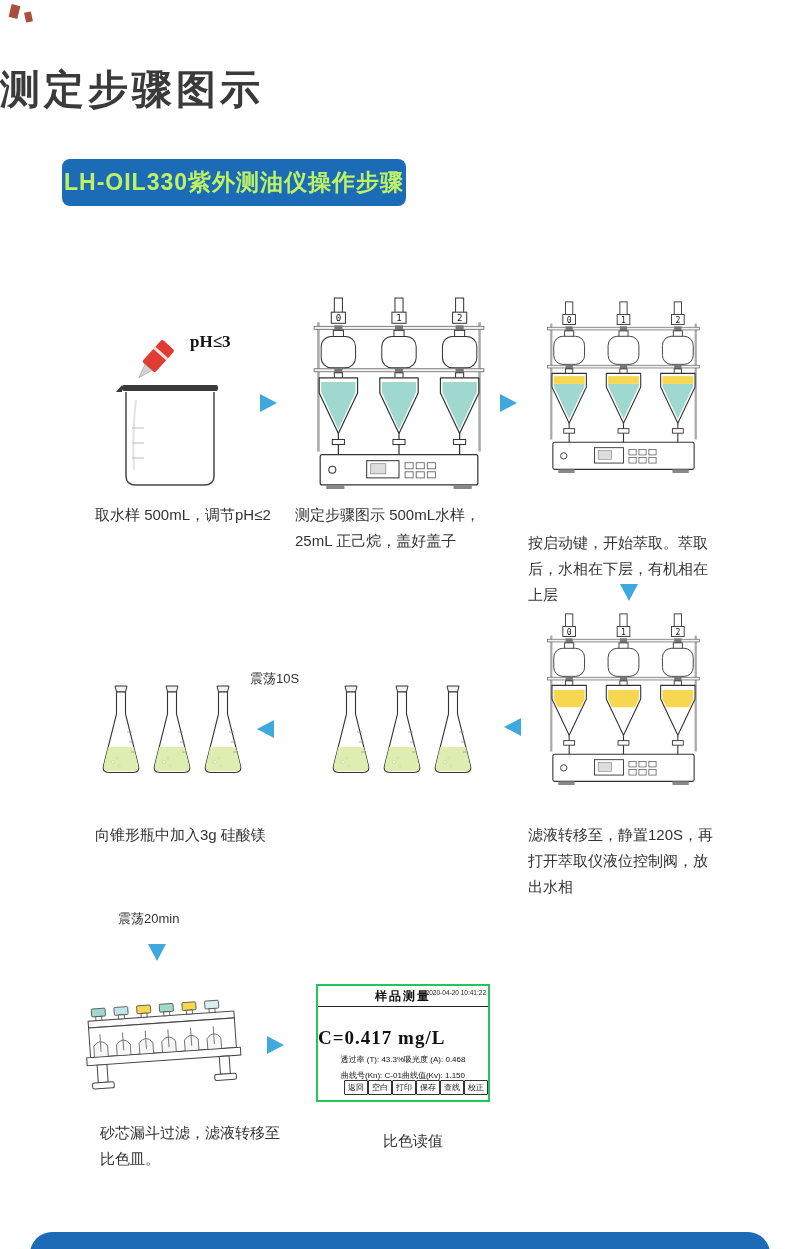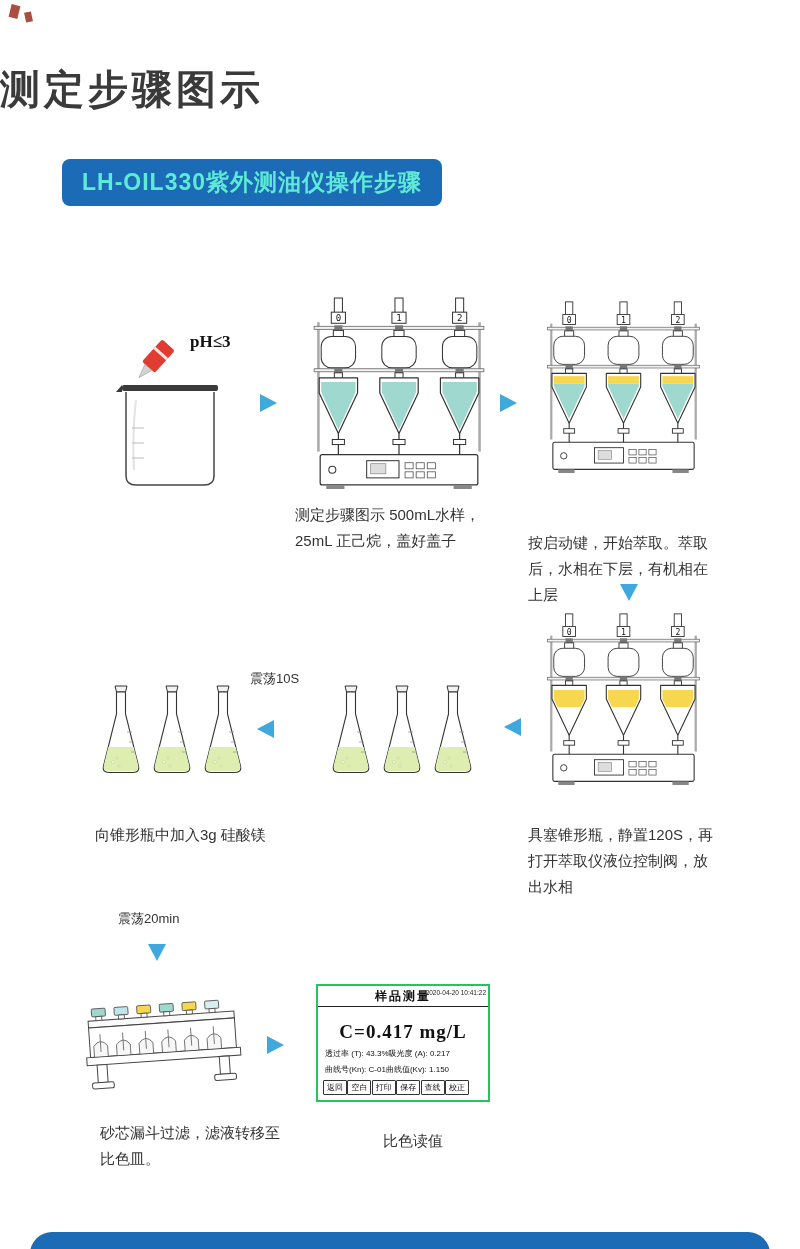--- a/index.html
+++ b/index.html
@@ -1,32 +1,32 @@
 <!DOCTYPE html>
 <html><head>
 <meta charset="utf-8">
 <style>
   *{margin:0;padding:0;box-sizing:border-box}
   html,body{background:#fff}
   body{font-family:"Liberation Sans",sans-serif}
   #canvas{position:relative;width:800px;height:1249px;background:#fff;overflow:hidden;margin:0 auto}
   .abs{position:absolute}
   .page-title{position:absolute;top:62px;left:0;width:100%;text-align:left;font-size:40px;font-weight:700;color:#3a3a3a;letter-spacing:4px}
-  .banner{position:absolute;left:62px;top:159px;width:380px;height:47px;background:#1b6bb7;border-radius:8px;color:#5eead4;font-size:23px;font-weight:700;line-height:47px;text-align:center;letter-spacing:1px}
+  .banner{position:absolute;left:62px;top:159px;width:344px;height:47px;background:#1b6bb7;border-radius:8px;color:#bef264;font-size:23px;font-weight:700;line-height:47px;text-align:center;letter-spacing:1px}
   .cap{position:absolute;font-size:15px;color:#333;line-height:1.72;white-space:pre-line}
   .nowrap{white-space:nowrap}
   .mini{position:absolute;font-size:13px;color:#333}
   .ph{position:absolute;font-family:"Liberation Serif",serif;font-size:17px;font-weight:600;color:#111}
   .screen{position:absolute;left:316px;top:984px;width:174px;height:118px;border:2px solid #22c55e;background:#fff}
   .screen-header{position:relative;height:21px;border-bottom:1.5px solid #222;text-align:center}
   .screen-title{font-size:12px;font-weight:700;line-height:21px;letter-spacing:2px;color:#111}
   .screen-date{position:absolute;right:2px;top:3px;font-size:6.5px;color:#222}
-  .screen-reading{margin-top:14px;text-align:center;font-family:"Liberation Serif",serif;font-size:19px;font-weight:600;letter-spacing:1px;color:#111}
-  .screen-info{display:flex;justify-content:flex-start;margin:5px 7px 0;font-size:8px;color:#111}
-  .screen-btns{position:absolute;left:5px;right:19px;bottom:5px;display:flex;justify-content:space-between}
+  .screen-reading{margin-top:20px;font-family:"Liberation Serif",serif;font-size:19px;font-weight:600;letter-spacing:1px;color:#111}
+  .screen-info{display:flex;justify-content:center;margin:5px 7px 0;font-size:8px;color:#111}
+  .screen-btns{position:absolute;left:5px;right:0;bottom:5px;display:flex;justify-content:flex-end}
   .sbtn{border:1px solid #333;font-size:8px;padding:1px 3px;color:#111;border-radius:1px}
   .bottom-bar{position:absolute;left:30px;top:1232px;width:740px;height:30px;background:#1b6bb7;border-radius:22px 22px 0 0}
   text.port{font-size:9px;font-family:"DejaVu Sans Mono",monospace;text-anchor:middle;fill:#111}
   .decor{position:absolute;background:#a23b2e;opacity:.9}
 </style>
 </head>
 <body>
 
 <svg width="0" height="0" style="position:absolute" aria-hidden="true">
   <defs>
@@ -126,20 +126,21 @@
     <polygon points="73,92.5 107,92.5 107,95 90,131 73,95" fill="#9fd8ce"></polygon>
     <polygon points="133,92.5 167,92.5 167,95 150,131 133,95" fill="#9fd8ce"></polygon>
     <polygon points="13,84 47,84 47,92.5 13,92.5" fill="#f7d74f"></polygon>
     <polygon points="73,84 107,84 107,92.5 73,92.5" fill="#f7d74f"></polygon>
     <polygon points="133,84 167,84 167,92.5 133,92.5" fill="#f7d74f"></polygon>
     <text class="port" x="30" y="25">0</text>
     <text class="port" x="90" y="25">1</text>
     <text class="port" x="150" y="25">2</text>
   </svg>
 
+  <div class="cap nowrap" style="left:95px;top:502px">取水样 500mL，调节pH≤2</div>
   <div class="cap" style="left:295px;top:502px;width:220px">测定步骤图示 500mL水样，
 25mL 正己烷，盖好盖子</div>
   <div class="cap" style="left:528px;top:530px;width:200px">按启动键，开始萃取。萃取
 后，水相在下层，有机相在
 上层</div>
 
   <svg class="abs" style="left:618px;top:582px" width="22" height="21" viewBox="0 0 22 21">
       <polygon points="2,2 20,2 11,19" fill="#3fa8dc"></polygon>
     </svg>
 
@@ -167,21 +168,21 @@
   <svg class="abs" style="left:255px;top:718px" width="21" height="22" viewBox="0 0 21 22">
       <polygon points="19,2 2,11 19,20" fill="#3fa8dc"></polygon>
     </svg>
 
   <svg class="abs" style="left:98px;top:684px" width="148" height="96" viewBox="0 0 148 96">
     <use href="#flask" x="0"></use>
     <use href="#flask" x="51"></use>
     <use href="#flask" x="102"></use>
   </svg>
 
-  <div class="cap" style="left:528px;top:822px;width:205px">具塞锥形瓶，静置120S，再
+  <div class="cap" style="left:528px;top:822px;width:205px">滤液转移至，静置120S，再
 打开萃取仪液位控制阀，放
 出水相</div>
   <div class="cap nowrap" style="left:95px;top:822px">向锥形瓶中加入3g 硅酸镁</div>
 
   <div class="mini" style="left:118px;top:910px">震荡20min</div>
   <svg class="abs" style="left:146px;top:942px" width="22" height="21" viewBox="0 0 22 21">
       <polygon points="2,2 20,2 11,19" fill="#3fa8dc"></polygon>
     </svg>
 
   <svg class="abs" style="left:86px;top:998px" width="158" height="94" viewBox="0 0 160 95">
@@ -227,21 +228,21 @@
     </svg>
 
   <div class="screen">
     <div class="screen-header">
       <span class="screen-title">样品测量</span>
       <span class="screen-date">2020-04-20 10:41:22</span>
     </div>
     <div class="screen-reading">C=0.417 mg/L</div>
     <div class="screen-info">
       <span>透过率 (T): 43.3%</span>
-      <span>吸光度 (A): 0.217</span>
+      <span>吸光度 (A): 0.468</span>
     </div>
     <div class="screen-info">
       <span>曲线号(Kn): C-01</span>
       <span>曲线值(Kv): 1.150</span>
     </div>
     <div class="screen-btns">
       <span class="sbtn">返回</span>
       <span class="sbtn">空白</span>
       <span class="sbtn">打印</span>
       <span class="sbtn">保存</span>

